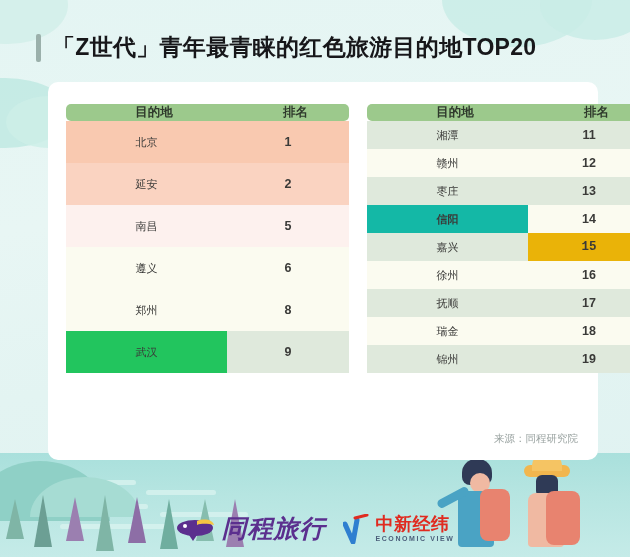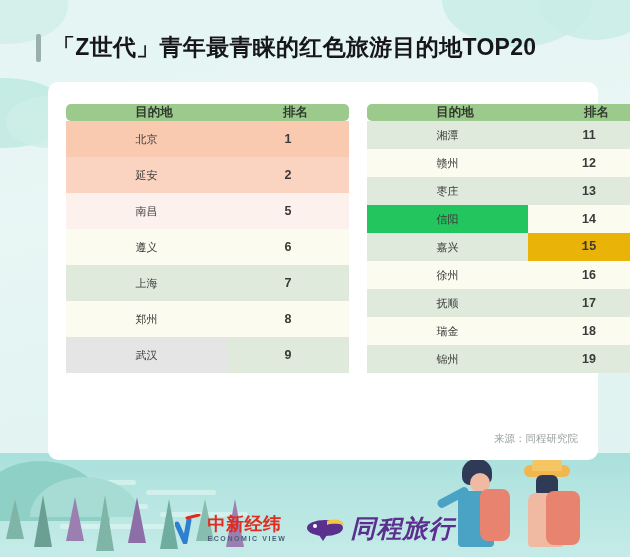--- a/index.html
+++ b/index.html
@@ -270,29 +270,25 @@
             </tr>
             <tr>
               <td class="col-dest cell-dest" style="background: rgb(253, 241, 238);">南昌</td>
               <td class="col-rank cell-rank" style="background: rgb(253, 241, 238);">5</td>
             </tr>
             <tr>
               <td class="col-dest cell-dest" style="background: rgb(251, 251, 240);">遵义</td>
               <td class="col-rank cell-rank" style="background: rgb(251, 251, 240);">6</td>
             </tr>
             <tr>
-              <td class="col-dest cell-dest" style="background: rgb(223, 233, 220);">上海</td>
-              <td class="col-rank cell-rank" style="background: rgb(223, 233, 220);">7</td>
-            </tr>
-            <tr>
               <td class="col-dest cell-dest" style="background: rgb(251, 251, 240);">郑州</td>
               <td class="col-rank cell-rank" style="background: rgb(251, 251, 240);">8</td>
             </tr>
             <tr>
-              <td class="col-dest cell-dest" style="background: #e5e5e5;">武汉</td>
+              <td class="col-dest cell-dest" style="background: #22c55e;">武汉</td>
               <td class="col-rank cell-rank" style="background: rgb(223, 233, 220);">9</td>
             </tr>
           </tbody>
       </table>
 
       <div class="sep"></div>
 
       <table class="half-table">
         <thead>
           <tr>
@@ -307,21 +303,21 @@
             </tr>
             <tr>
               <td class="col-dest cell-dest" style="background: rgb(251, 251, 240);">赣州</td>
               <td class="col-rank cell-rank" style="background: rgb(251, 251, 240);">12</td>
             </tr>
             <tr>
               <td class="col-dest cell-dest" style="background: rgb(223, 233, 220);">枣庄</td>
               <td class="col-rank cell-rank" style="background: rgb(223, 233, 220);">13</td>
             </tr>
             <tr>
-              <td class="col-dest cell-dest" style="background: #22c55e;">信阳</td>
+              <td class="col-dest cell-dest" style="background: #14b8a6; font-weight: bold;">信阳</td>
               <td class="col-rank cell-rank" style="background: rgb(251, 251, 240);">14</td>
             </tr>
             <tr>
               <td class="col-dest cell-dest" style="background: rgb(223, 233, 220);">嘉兴</td>
               <td class="col-rank cell-rank" style="background: #eab308; font-family: Liberation Mono, monospace;">15</td>
             </tr>
             <tr>
               <td class="col-dest cell-dest" style="background: rgb(251, 251, 240);">徐州</td>
               <td class="col-rank cell-rank" style="background: rgb(251, 251, 240);">16</td>
             </tr>
@@ -339,35 +335,35 @@
             </tr>
           </tbody>
       </table>
 
     </div>
 
     <div id="source">来源：同程研究院</div>
   </div>
 
   <div id="footer-logos">
+    <div class="logo">
+      <svg width="40" height="26" viewBox="0 0 40 26">
+        <ellipse cx="20" cy="12" rx="18" ry="8" fill="#5b2f8e"></ellipse>
+        <path d="M22 5 C30 2 38 4 39 9 C34 8 27 7 22 9 Z" fill="#f5c542"></path>
+        <circle cx="10" cy="10" r="2" fill="#ffffff"></circle>
+        <path d="M14 19 L18 25 L22 19 Z" fill="#5b2f8e"></path>
+      </svg>
+      <span id="logo-tongcheng-text">同程旅行</span>
+    </div>
+
     <div class="logo">
       <svg width="26" height="30" viewBox="0 0 26 30">
         <path d="M2 10 L10 28 L14 6" stroke="#2f7fd0" stroke-width="5" fill="none" stroke-linecap="round" stroke-linejoin="round"></path>
         <path d="M12 4 L24 1" stroke="#e02b20" stroke-width="3" fill="none" stroke-linecap="round"></path>
       </svg>
       <div id="logo-jingwei-block">
         <span id="logo-jingwei-cn">中新经纬</span>
         <span id="logo-jingwei-en">ECONOMIC VIEW</span>
       </div>
     </div>
-
-    <div class="logo">
-      <svg width="40" height="26" viewBox="0 0 40 26">
-        <ellipse cx="20" cy="12" rx="18" ry="8" fill="#5b2f8e"></ellipse>
-        <path d="M22 5 C30 2 38 4 39 9 C34 8 27 7 22 9 Z" fill="#f5c542"></path>
-        <circle cx="10" cy="10" r="2" fill="#ffffff"></circle>
-        <path d="M14 19 L18 25 L22 19 Z" fill="#5b2f8e"></path>
-      </svg>
-      <span id="logo-tongcheng-text">同程旅行</span>
-    </div>
   </div>
 
 </div>
 
 </body></html>

